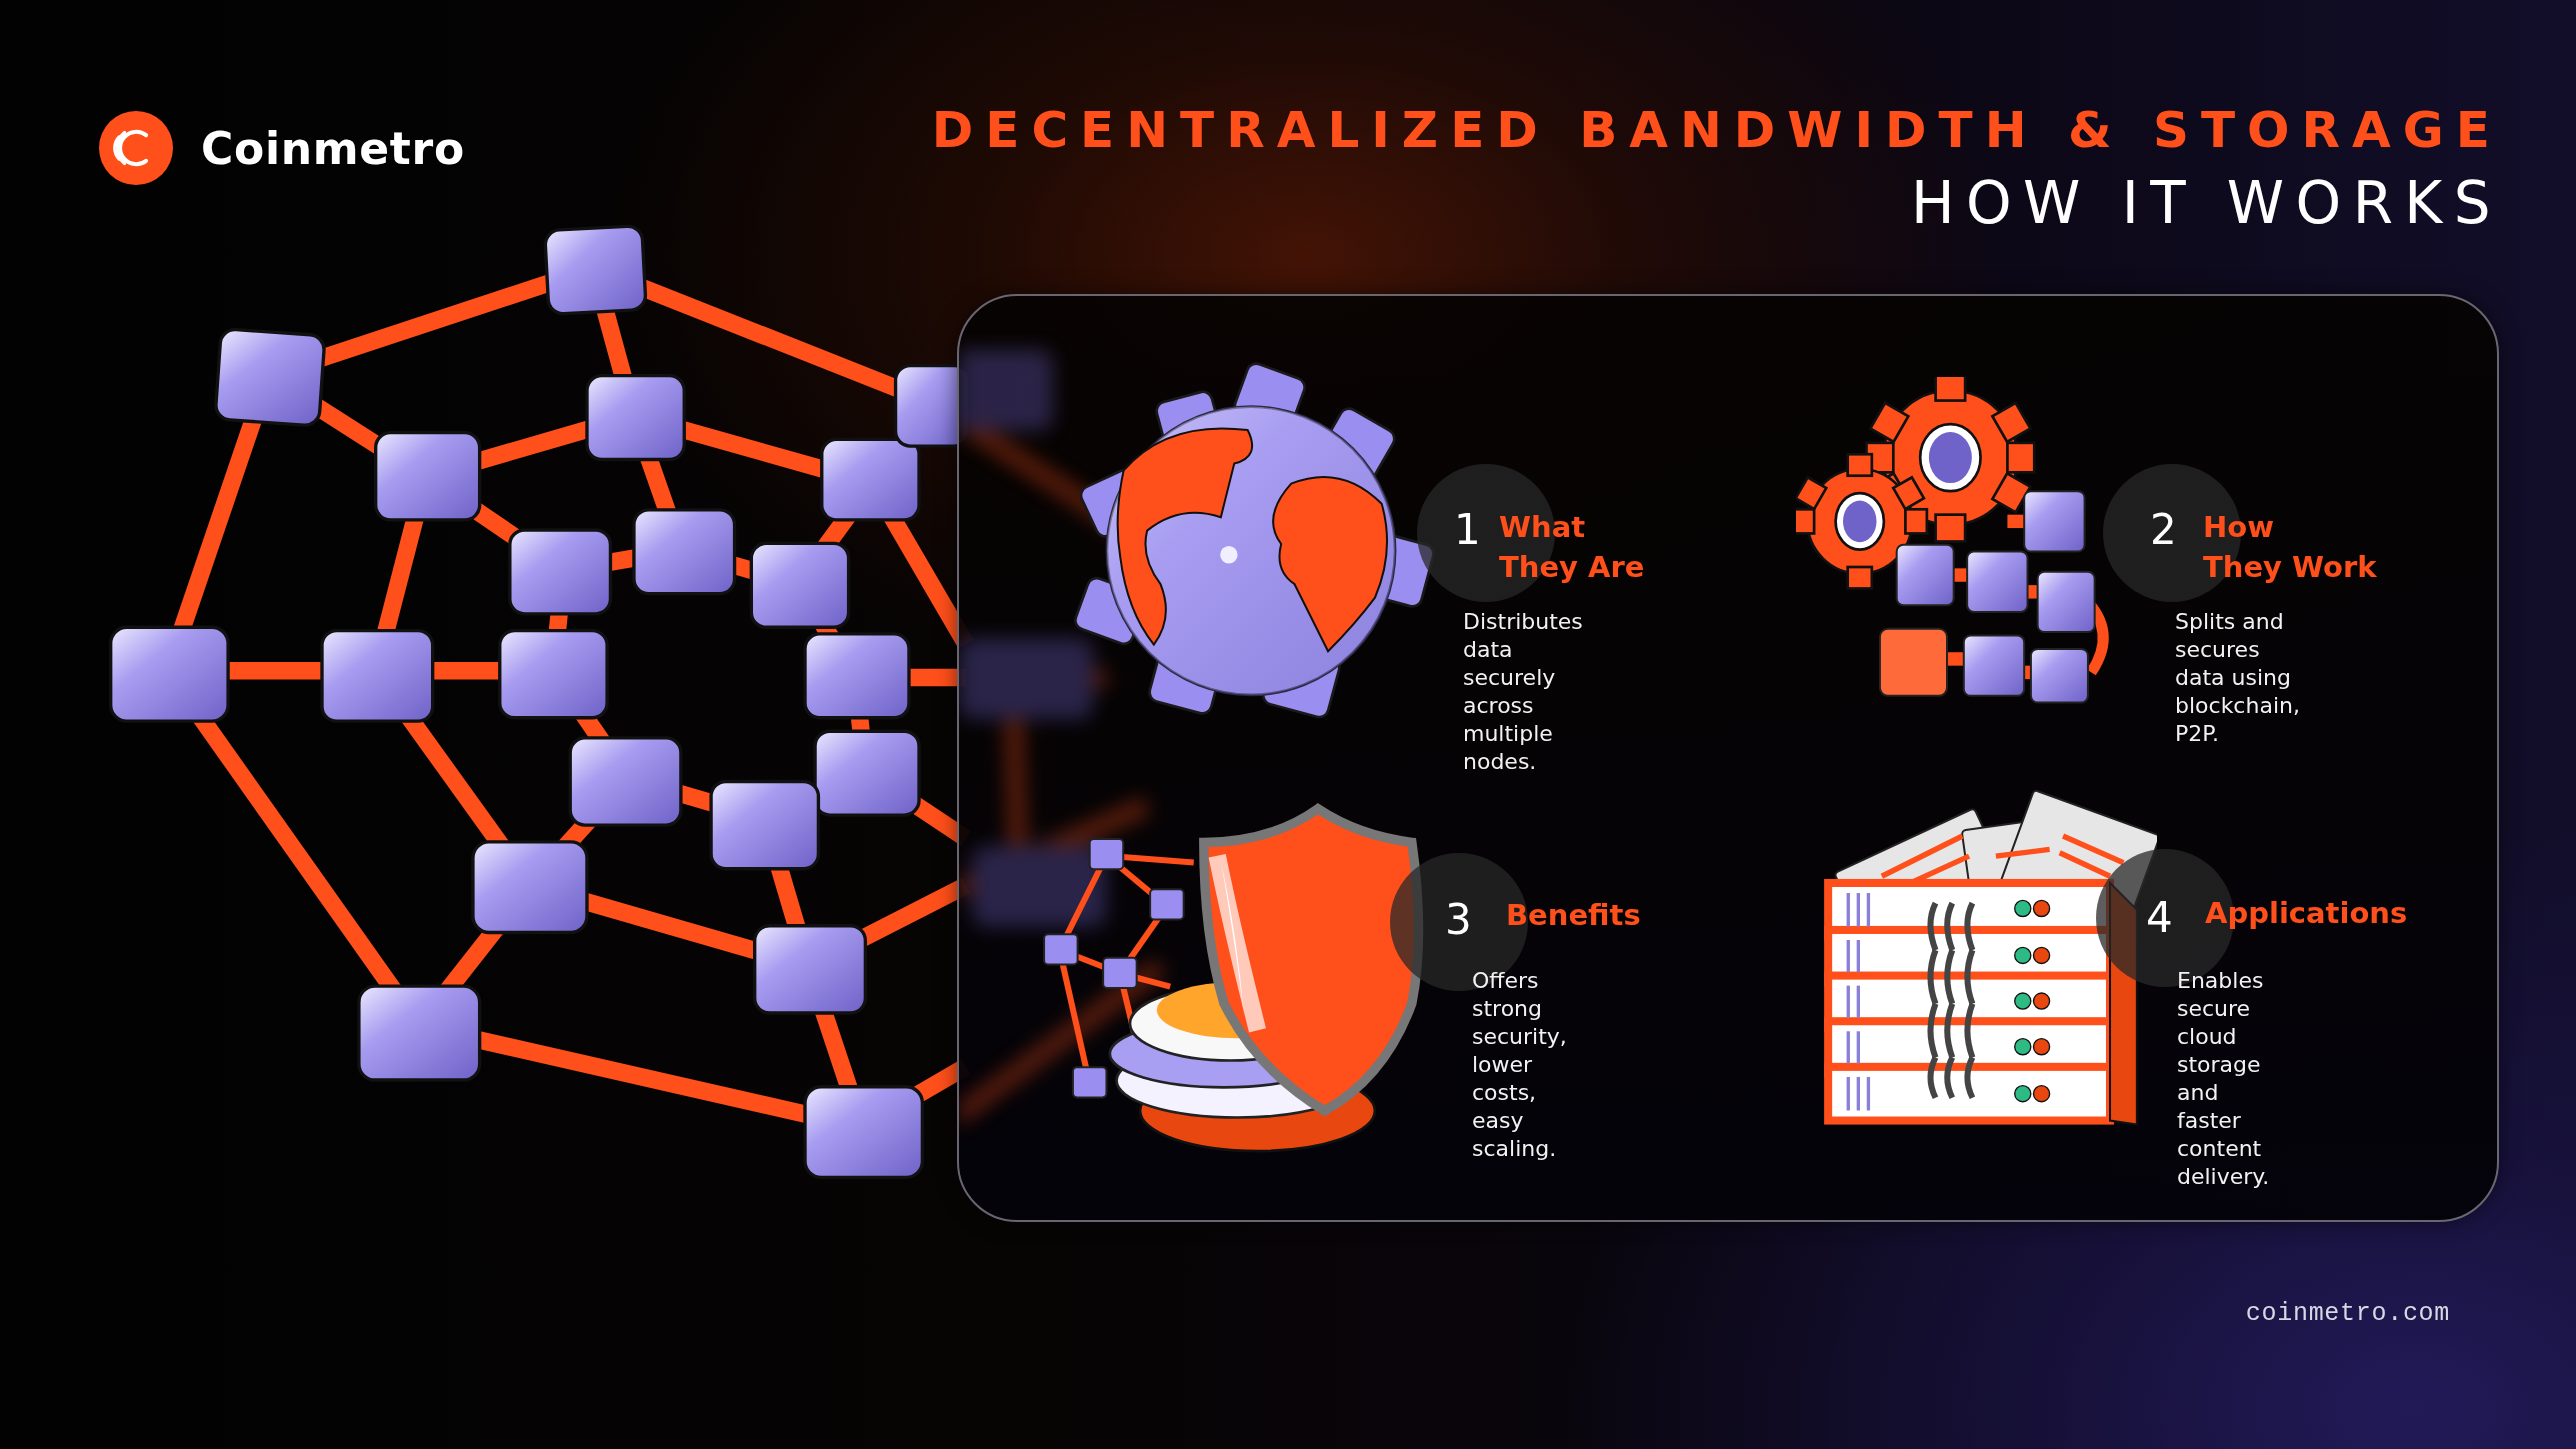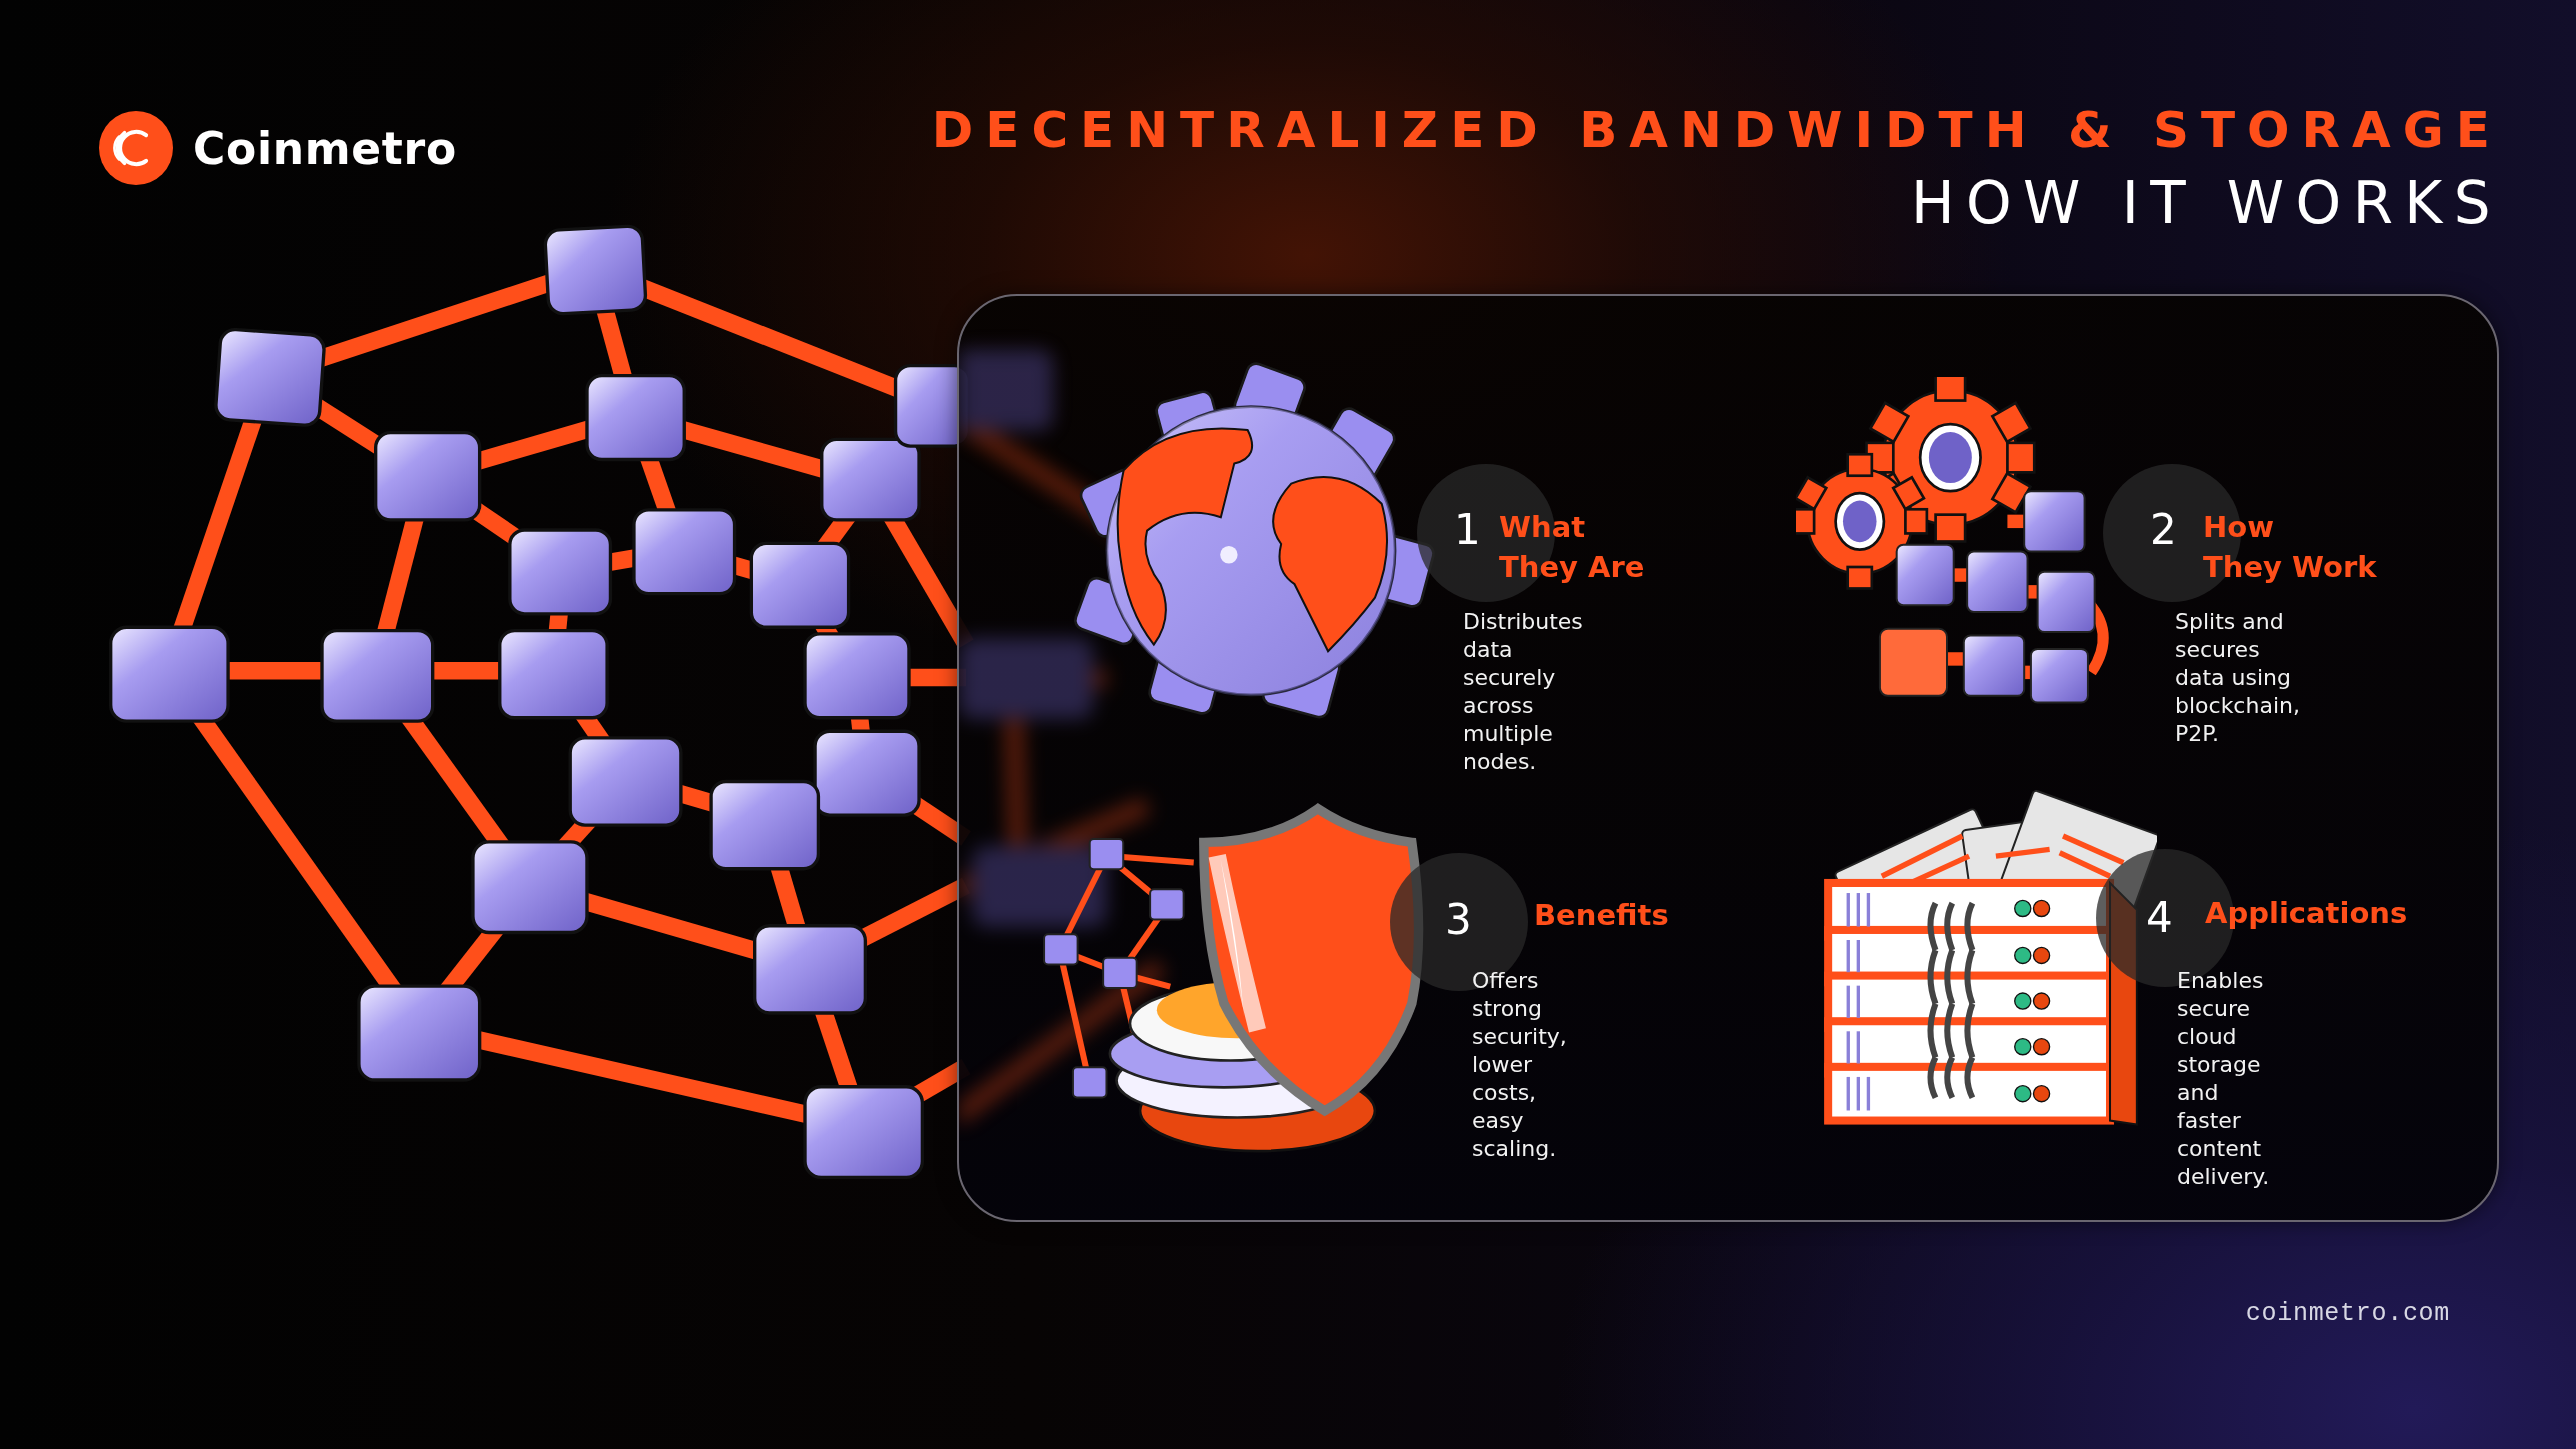--- a/index.html
+++ b/index.html
@@ -7,21 +7,21 @@
     width:2576px; height:1449px; overflow:hidden; position:relative;
     font-family:"Liberation Sans", sans-serif;
     background:
       radial-gradient(ellipse 939px 604px at 1308px 255px, rgba(70,20,5,0.95) 0%, rgba(40,12,4,0.7) 35%, rgba(0,0,0,0) 75%),
       radial-gradient(ellipse 1073px 738px at 2415px 1409px, rgba(34,26,88,1) 0%, rgba(24,18,62,0.85) 35%, rgba(0,0,0,0) 80%),
       linear-gradient(90deg, #020202 0%, #070404 40%, #0a0610 70%, #120e2a 100%);
   }
   .abs { position:absolute; }
 
   
-  .logo { left:99px; top:111px; display:flex; align-items:center; gap:20px; }
+  .logo { left:99px; top:111px; display:flex; align-items:center; gap:28px; }
   .logo-mark { width:74px; height:74px; border-radius:50%; background:#ff4f1a; position:relative; }
   .logo-mark svg { position:absolute; left:0; top:0; }
   .logo-text { color:#ffffff; font-size:44px; font-weight:700; letter-spacing:0.7px; font-family:"DejaVu Sans", sans-serif; }
 
   
   .title-main { right:74px; top:101px; color:#ff4f1a; font-size:50px; font-weight:700; letter-spacing:12px; font-family:"DejaVu Sans", sans-serif; white-space:nowrap; }
   .title-sub { right:74px; top:169px; color:#ffffff; font-size:58px; font-weight:400; letter-spacing:11.4px; font-family:"DejaVu Sans", sans-serif; white-space:nowrap; }
 
   
   .lattice { left:0; top:0; width:2576px; height:1449px; }
@@ -264,21 +264,21 @@
       <ellipse cx="300" cy="415" rx="180" ry="55" fill="#f4f2ff" stroke="#222" stroke-width="4"></ellipse>
       <ellipse cx="280" cy="375" rx="170" ry="50" fill="#a89ef2" stroke="#222" stroke-width="4"></ellipse>
       <ellipse cx="290" cy="330" rx="150" ry="55" fill="#f8f8f8" stroke="#222" stroke-width="4"></ellipse>
       <ellipse cx="300" cy="310" rx="120" ry="42" fill="#ffa52b"></ellipse>
       <path d="M250 60 Q350 60 420 10 Q480 50 560 60 Q580 200 560 300 Q520 410 430 460 Q330 400 280 300 Q250 200 250 60 Z" fill="#ff4f1a" stroke="#777" stroke-width="14"></path>
       <path d="M275 85 Q300 200 310 320 Q300 230 275 85 Z" fill="#fff"></path>
       <path d="M270 80 Q290 180 330 340" fill="none" stroke="#fff" stroke-width="26" opacity="0.7"></path>
     </svg>
     <div class="num-circle" style="left:431px;top:557px;"></div>
     <span class="num" style="left:486px;top:599px;">3</span>
-    <div class="item-title" style="left:547px;top:599px;margin-left:28px;">
+    <div class="item-title" style="left:547px;top:599px;">
       <div>Benefits</div>
     </div>
     <div class="item-desc" style="left:513px;top:671px;">
       <div>Offers strong</div>
       <div>security, lower costs,</div>
       <div>easy scaling.</div>
     </div>
   </div>
 
   <div class="item" style="left:0;top:0;">

